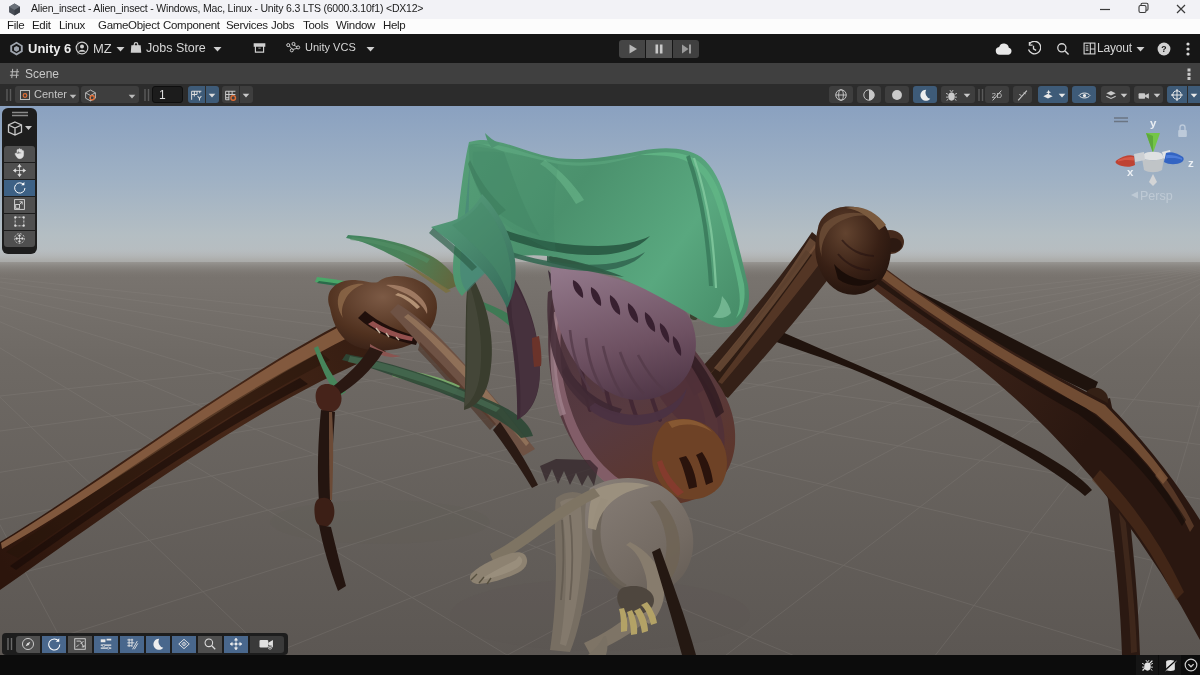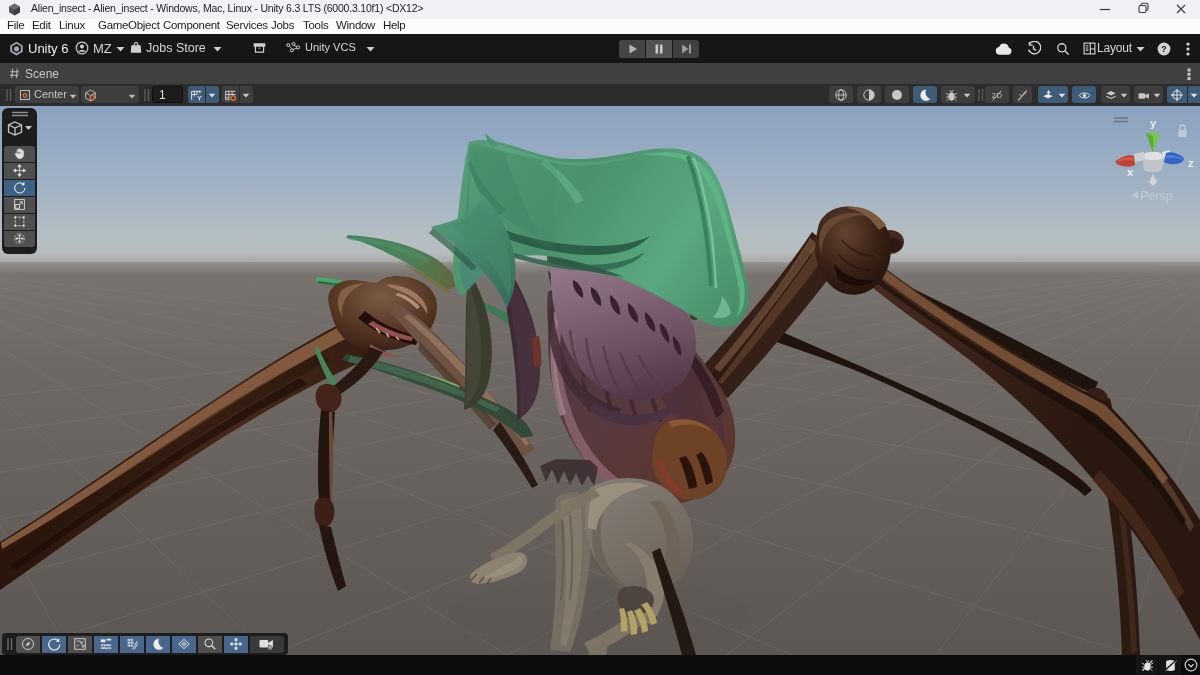--- a/index.html
+++ b/index.html
@@ -47,21 +47,21 @@
       <span style="left:303px">Tools</span>
       <span style="left:336px">Window</span>
       <span style="left:383px">Help</span>
   </div>
 
   <div class="toolbar">
     <svg width="15" height="15" style="position:absolute;left:9px;top:7px" viewBox="0 0 24 24">
         <path fill="#9ea4ad" d="M12 1 L22 7 V17 L12 23 L2 17 V7 Z M12 4.4 L5 8.5 V15.5 L12 19.6 L19 15.5 V8.5 Z"></path>
         <path fill="#9ea4ad" d="M12 8 L16 10.3 V14.7 L12 17 L8 14.7 V10.3 Z"></path>
       </svg>
-    <span style="position:absolute;left:28px;top:7px;font-weight:normal;color:#eee">Unity 6</span>
+    <span style="position:absolute;left:28px;top:7px;font-weight:bold;color:#eee">Unity 6</span>
     <span style="position:absolute;left:76px;top:4px;color:#3c3c3c;font-size:15px">|</span>
     <svg width="14" height="14" style="position:absolute;left:75px;top:7px" viewBox="0 0 24 24">
         <circle cx="12" cy="12" r="10" fill="none" stroke="#cfcfcf" stroke-width="2"></circle>
         <circle cx="12" cy="9.5" r="3.4" fill="#cfcfcf"></circle>
         <path d="M5.5 18.5 a8 8 0 0 1 13 0" fill="#cfcfcf"></path>
       </svg>
     <span style="position:absolute;left:93px;top:7px">MZ</span>
     <svg width="9" height="6" style="position:absolute;left:116px;top:12px" viewBox="0 0 9 6">
         <path d="M0.5 1 L4.5 5.5 L8.5 1 Z" fill="#cfcfcf"></path>
       </svg>

